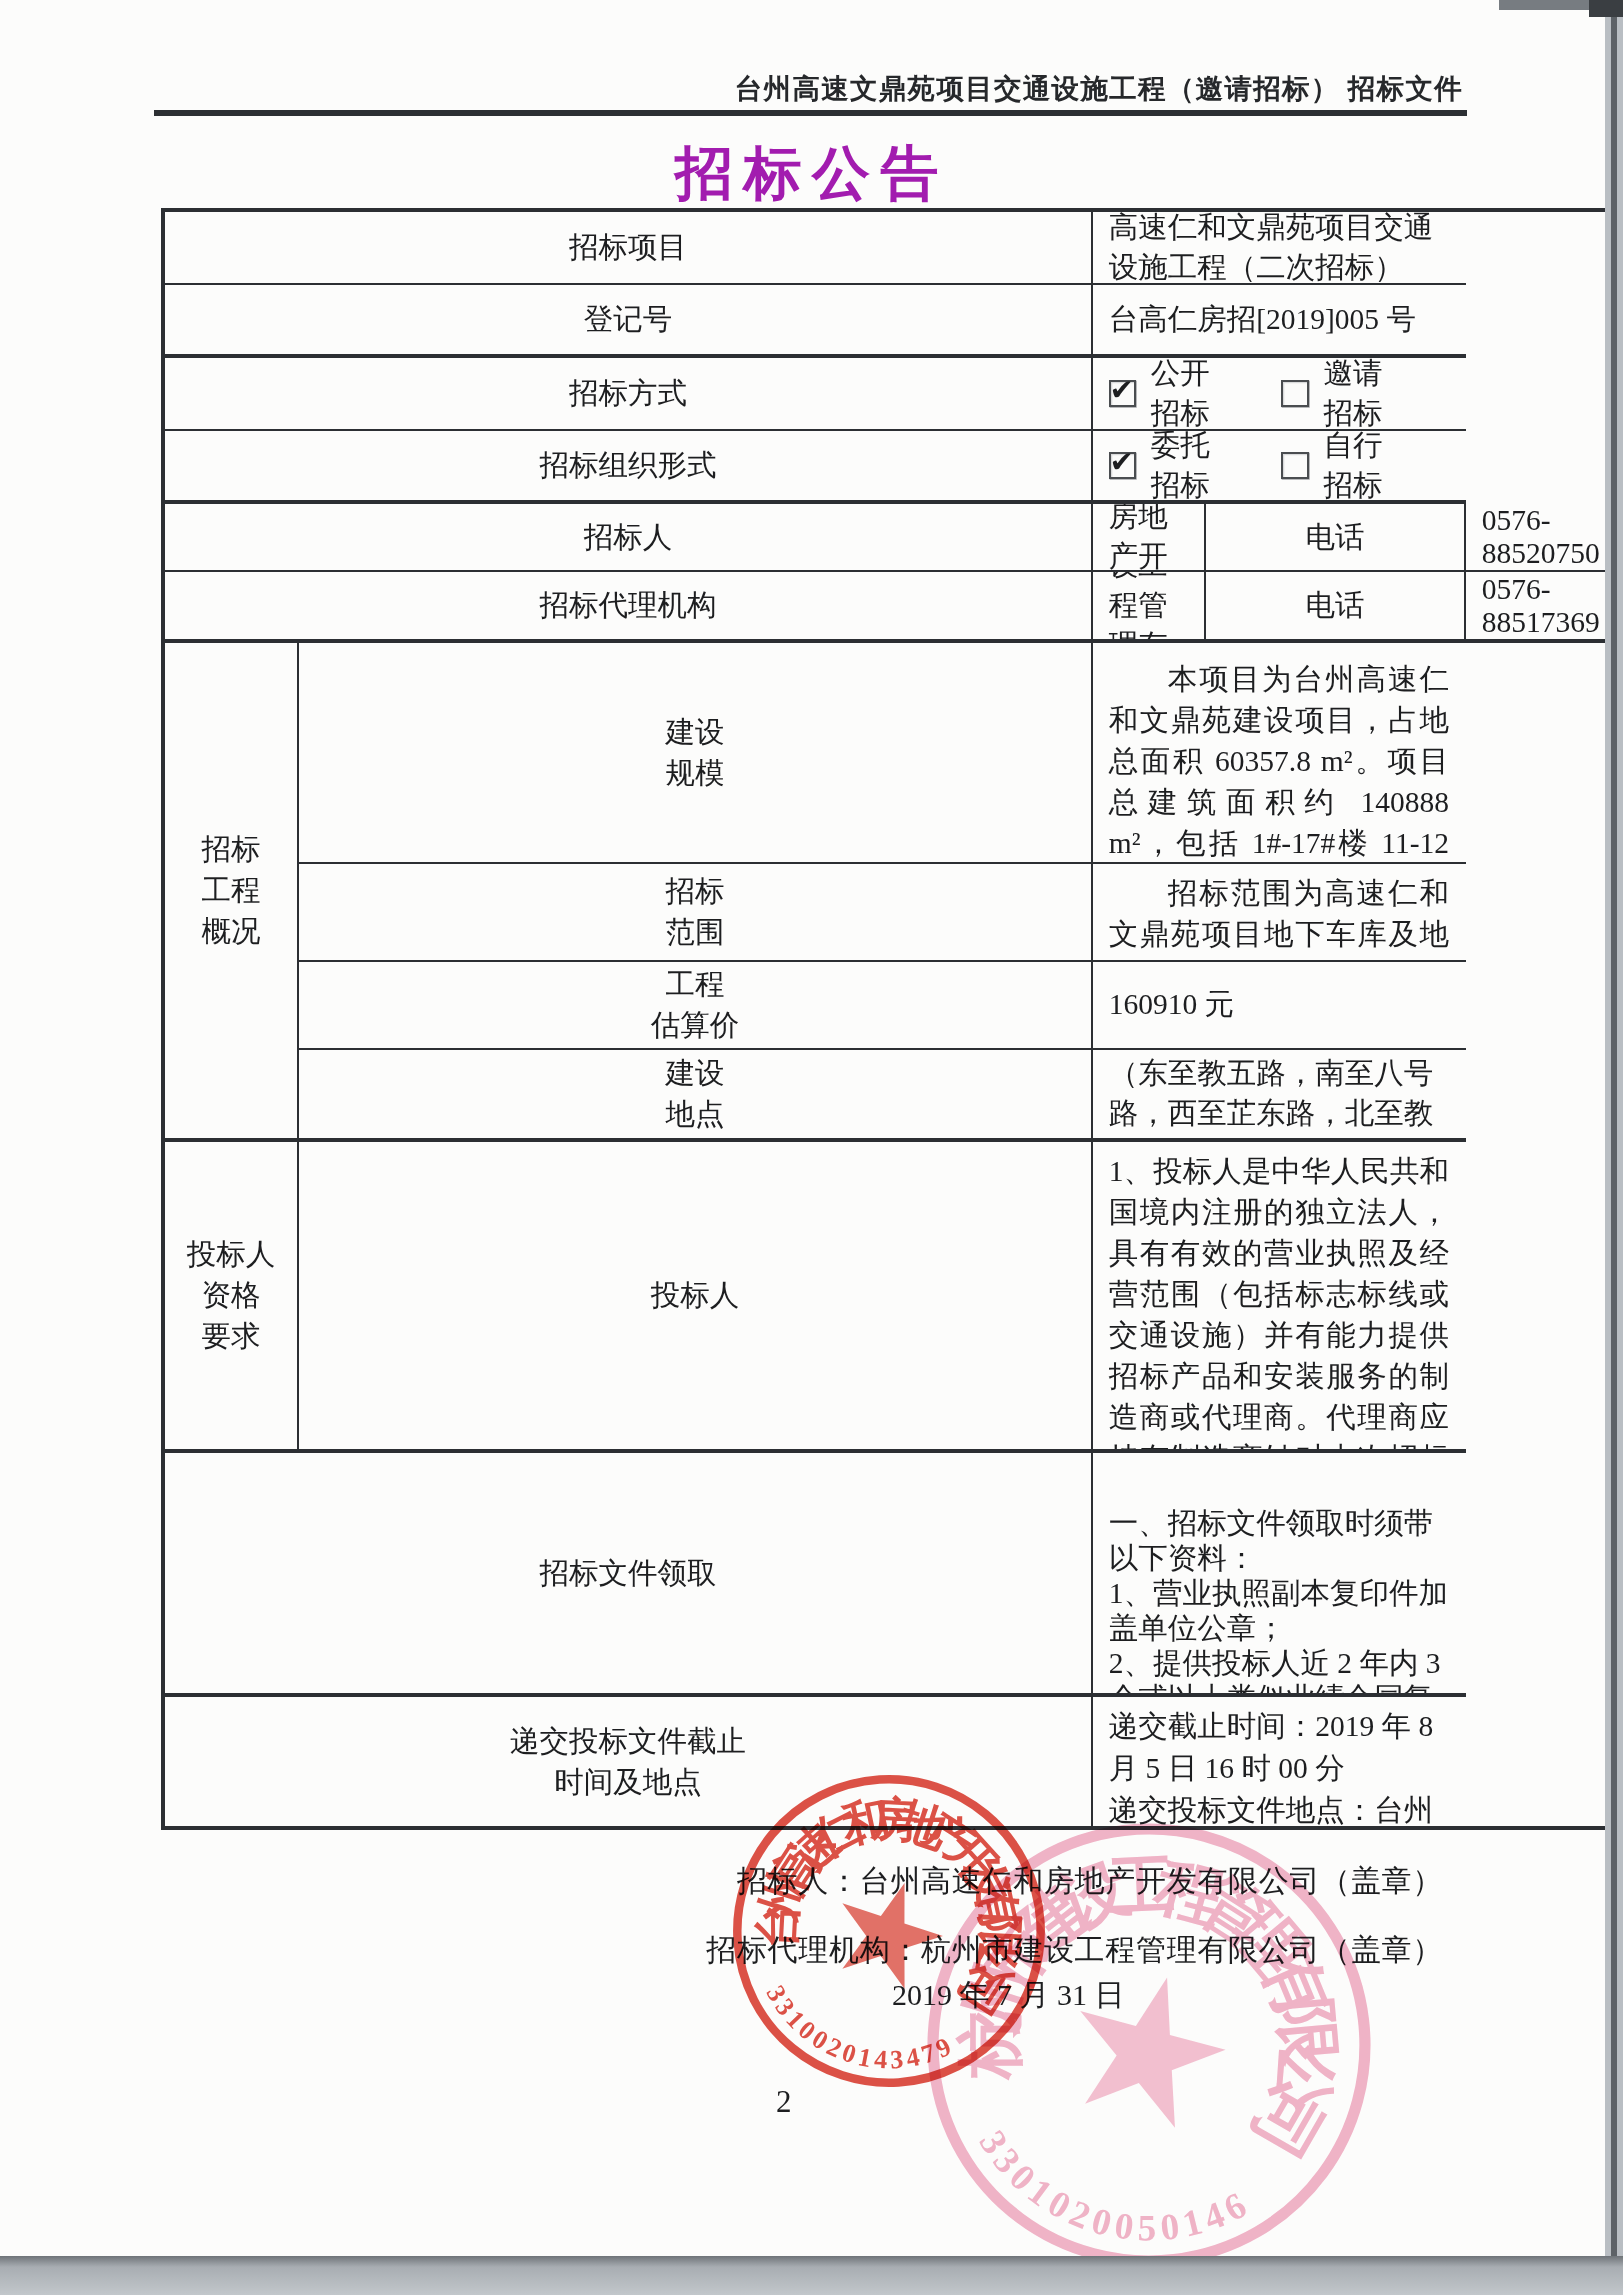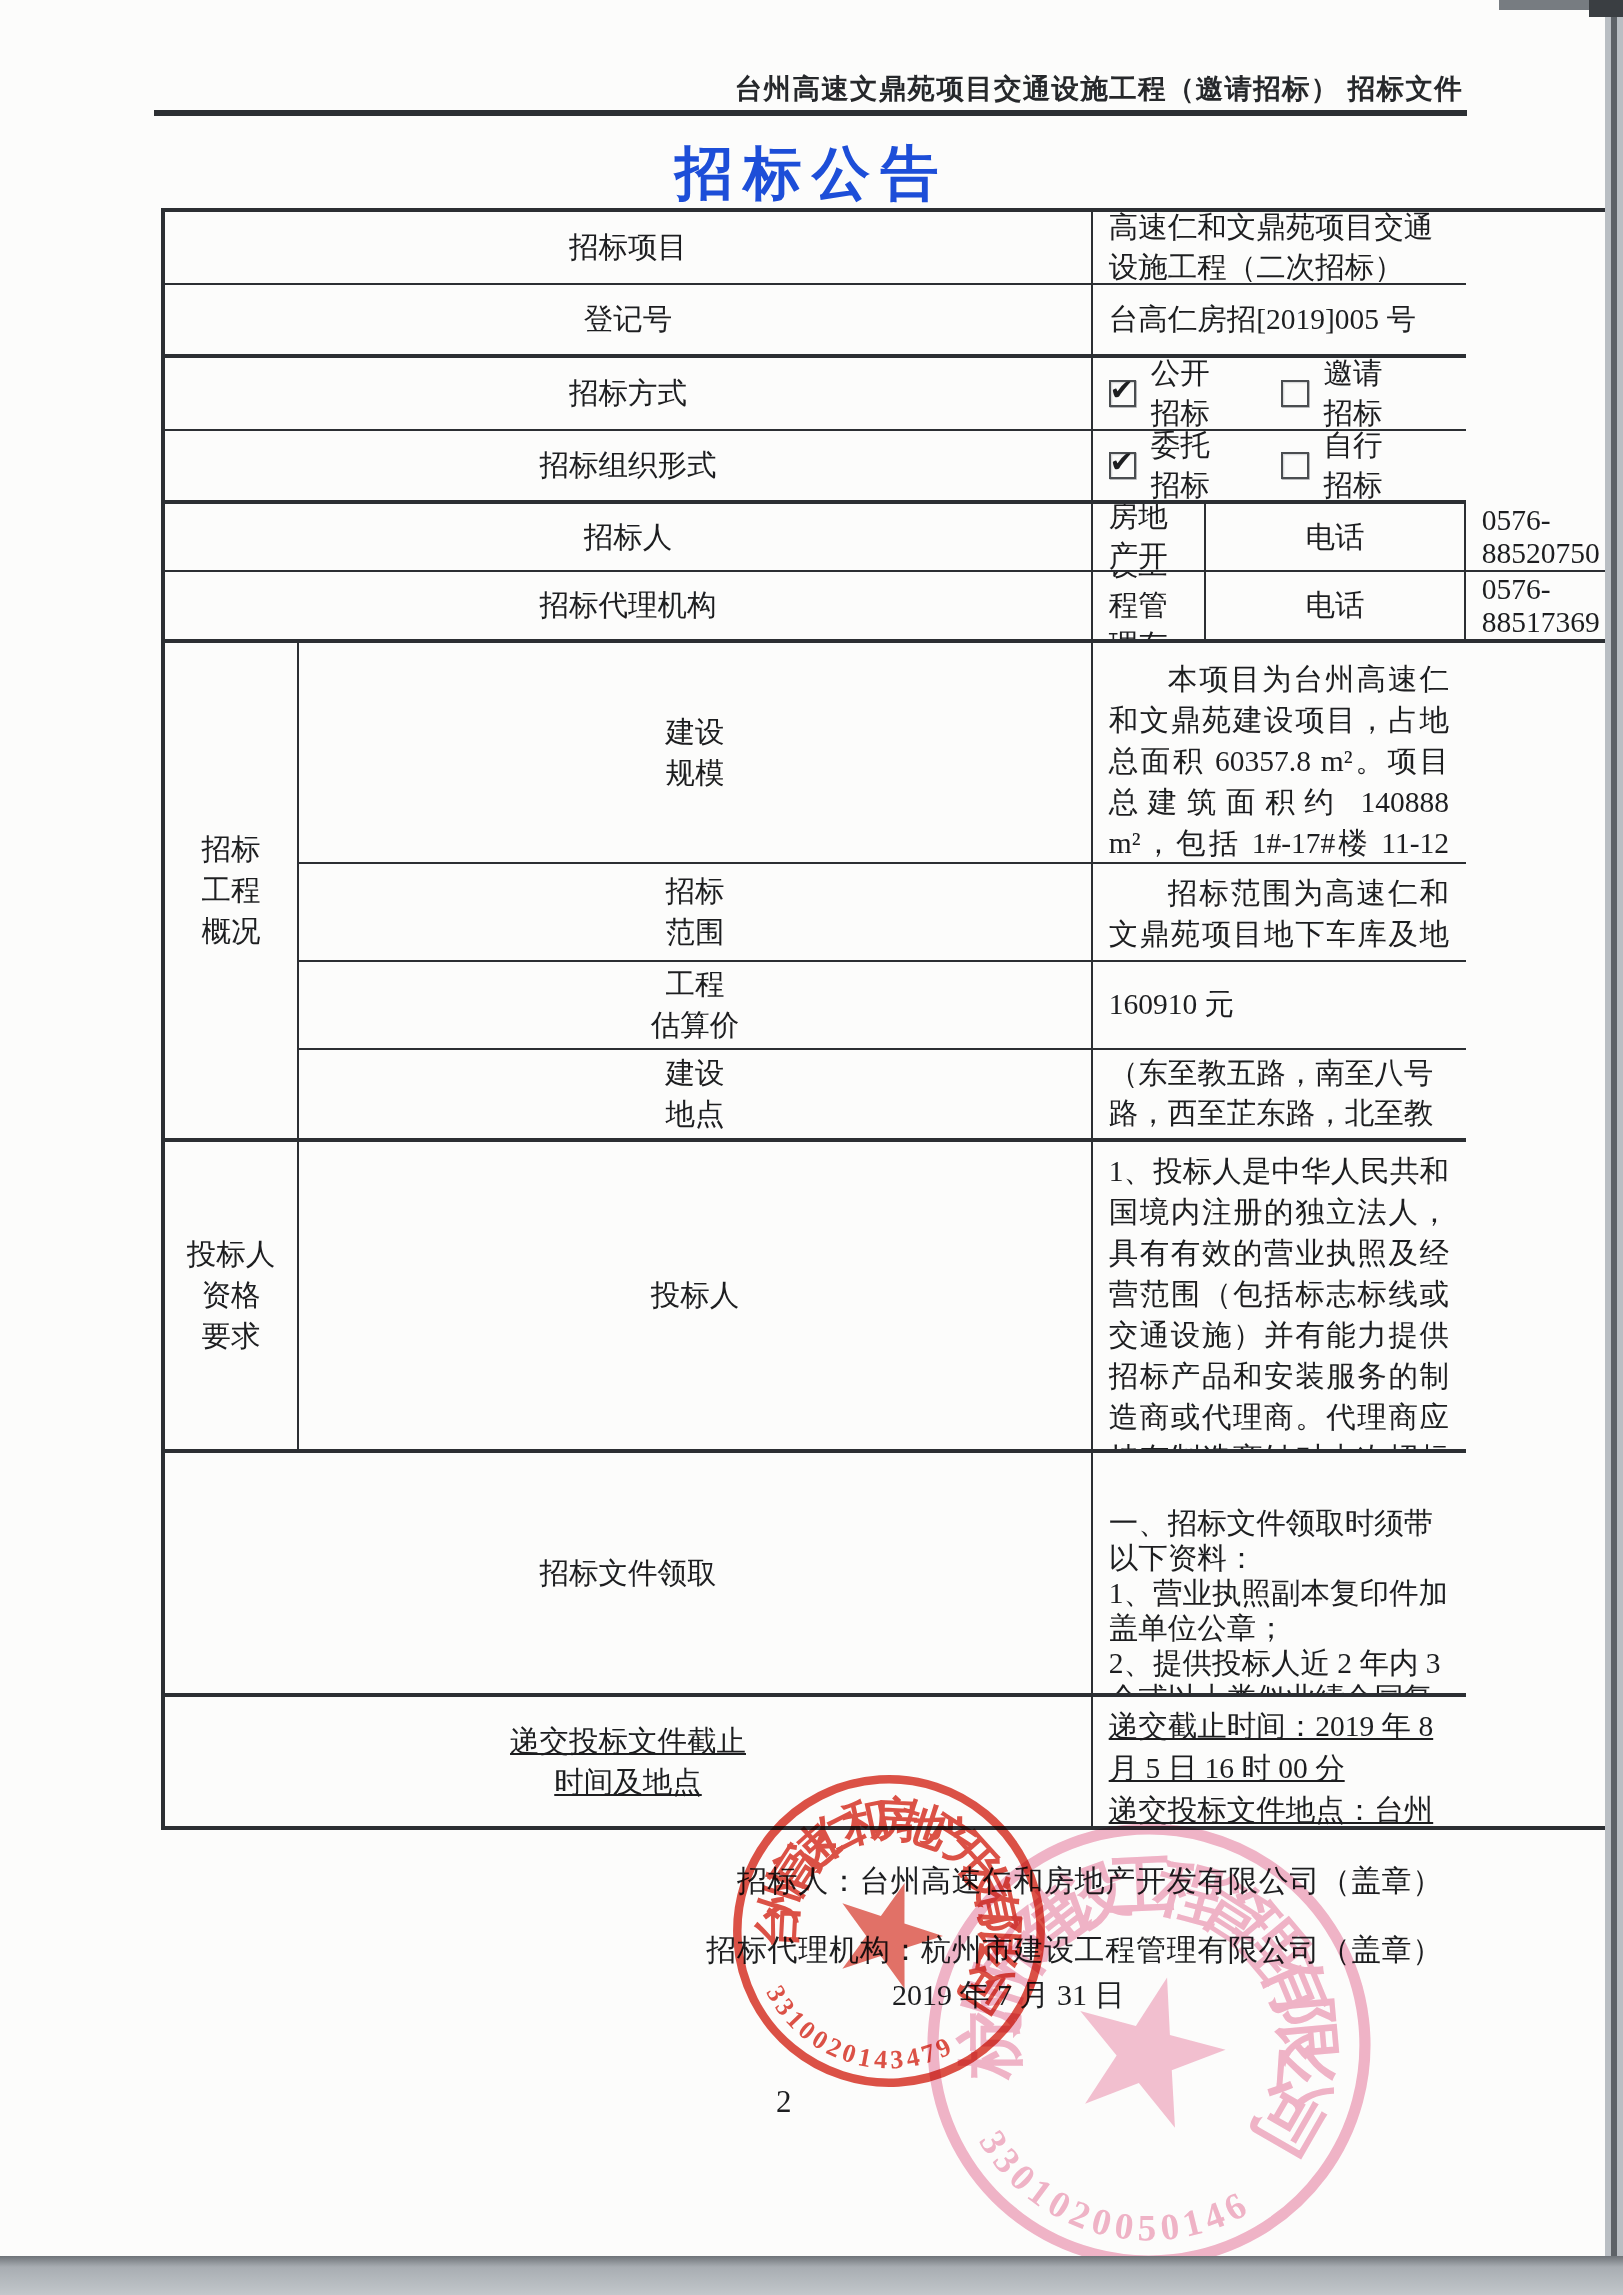--- a/index.html
+++ b/index.html
@@ -15,40 +15,40 @@
     text-align:right;font-size:27.5px;letter-spacing:1.3px;color:#26282b;
     font-weight:600;
   }
   .head-rule{
     position:absolute;left:154px;top:110px;width:1313px;height:5.9px;
     background:#2c2f33;
   }
   .doc-title{
     position:absolute;top:135px;left:161px;width:1302px;
     text-align:center;font-size:58px;font-weight:bold;letter-spacing:10.5px;
-    color:#1d4ed8;font-family:Liberation Sans, sans-serif;
+    color:#a21caf;font-family:Liberation Sans, sans-serif;
   }
   
   .tbl{
     position:absolute;left:161px;top:208px;
     display:grid;
     grid-template-columns:134px 135px 659px 113px 260px;
     grid-template-rows:73px 73px 73px 73px 68px 71px 221px 98px 88px 92px 311px 244px 129px;
     border:4.6px solid #2c2f33;
     background:transparent;
   }
   .cell{
     border-right:2.6px solid #2c2f33;
     border-bottom:2.6px solid #2c2f33;
     box-sizing:border-box;
     display:flex;align-items:center;
     overflow:hidden;
   }
   .cell.noR{border-right:none;}
-  .cell.noB{border-bottom:none;text-decoration:underline;}
+  .cell.noB{border-bottom:none;}
   .cell.thickB{border-bottom-width:4.6px;}
   .lab{justify-content:center;text-align:center;white-space:pre-line;line-height:41px;}
   .val{padding-left:15.7px;padding-right:11.8px;}
   .para{align-items:flex-start;display:block;padding:15.7px 17px 0 15.7px;
         line-height:41px;text-align:justify;}
   .indent{text-indent:2em;}
   
   .cbrow{gap:0;}
   .cb{
     width:23.6px;height:23.6px;flex:0 0 23.6px;

